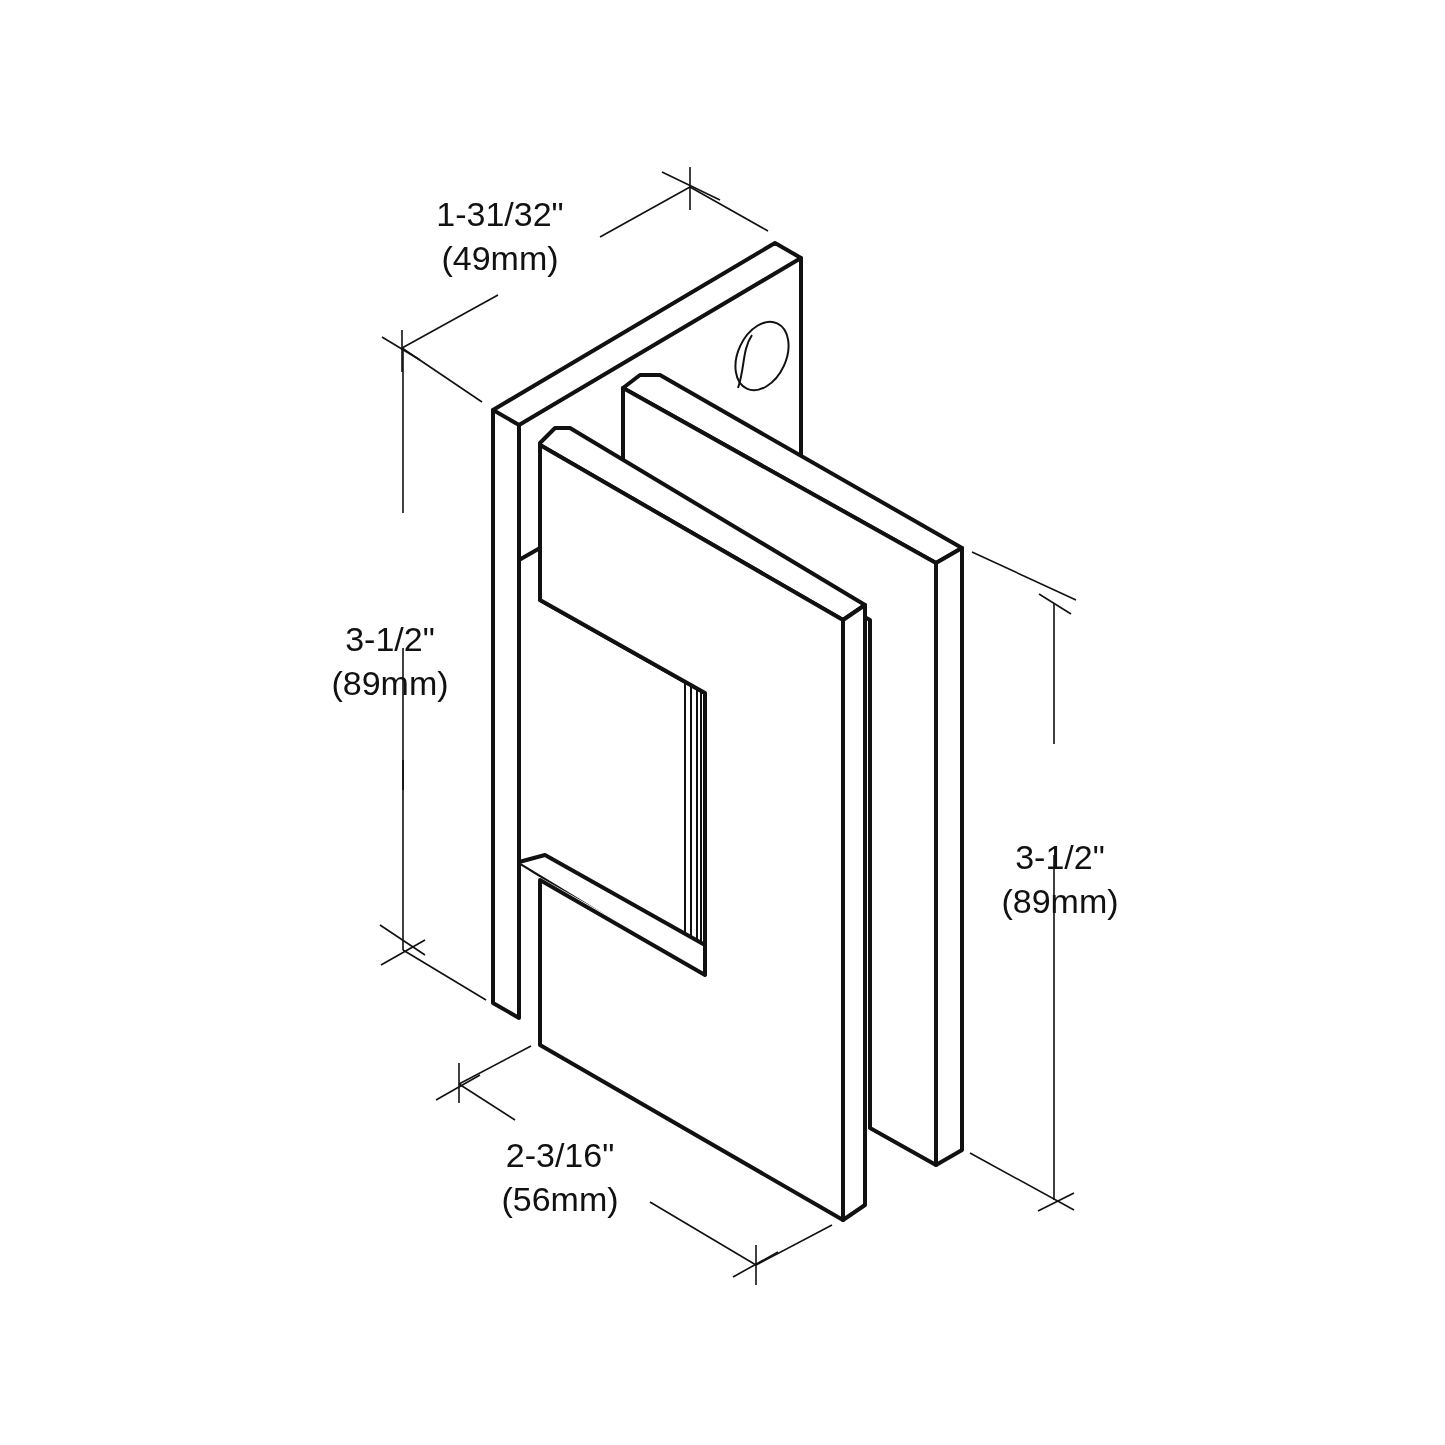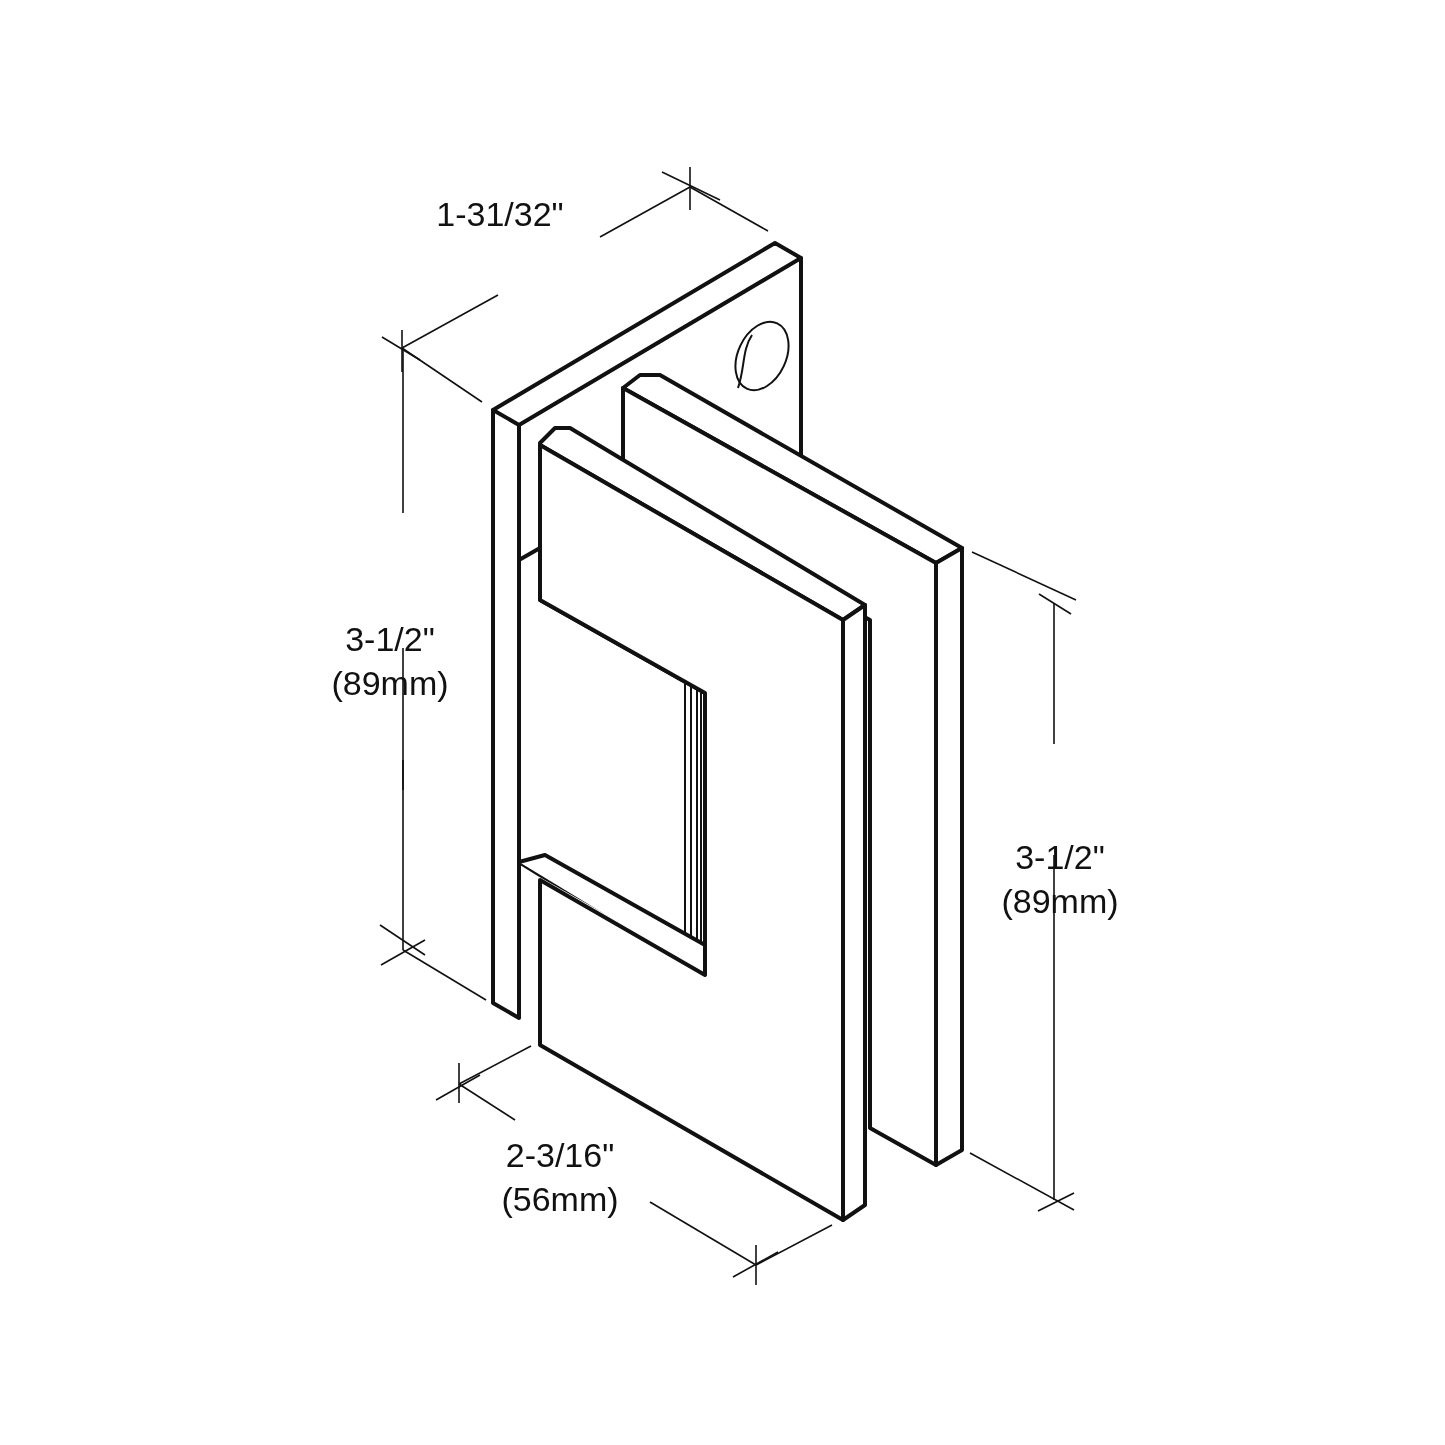--- a/index.html
+++ b/index.html
@@ -81,20 +81,21 @@
     <line class="dim" x1="1054" y1="604" x2="1054" y2="744"></line>
     <line class="dim" x1="1054" y1="855" x2="1054" y2="1200"></line>
     <line class="dim" x1="1039" y1="594" x2="1071" y2="614"></line>
     <line class="dim" x1="1038" y1="1211" x2="1074" y2="1193"></line>
     <line class="dim" x1="970" y1="1153" x2="1074" y2="1210"></line>
   </g>
 </svg>
 
 <div class="lbl" style="left:405px; top:192px; width:190px;">
   <div>1-31/32"</div>
+  <div>(49mm)</div>
 </div>
 
 <div class="lbl" style="left:305px; top:617px; width:170px;">
   <div>3-1/2"</div>
   <div>(89mm)</div>
 </div>
 
 <div class="lbl" style="left:475px; top:1133px; width:170px;">
   <div>2-3/16"</div>
   <div>(56mm)</div>

